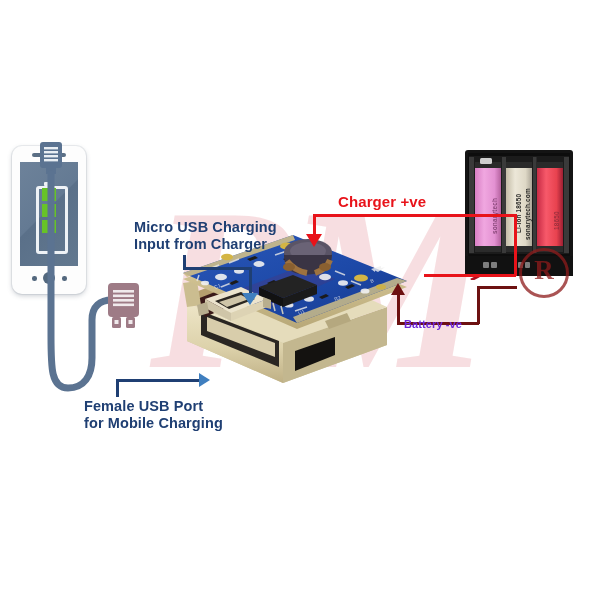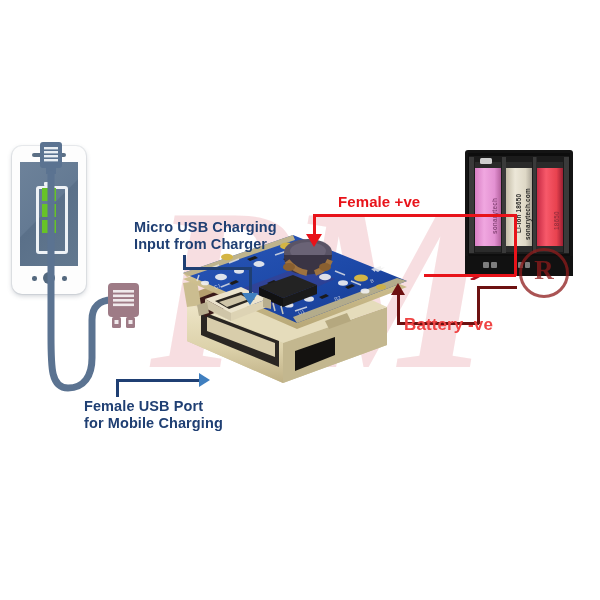--- a/index.html
+++ b/index.html
@@ -22,21 +22,21 @@
     position:absolute;left:519px;top:248px;width:44px;height:44px;
     border:3px solid #8e1b1b;border-radius:50%;
     color:#8e1b1b;font-family:"Liberation Serif", serif;font-weight:bold;
     font-size:27px;line-height:38px;text-align:center;opacity:.75;
   }
 
   
   .lbl{position:absolute;font-weight:bold;white-space:pre-line;letter-spacing:.1px;}
   .lbl-blue{color:#1f3f73;font-size:14.5px;line-height:17px;}
   .lbl-red{color:#e8131a;font-size:15px;line-height:17px;}
-  .lbl-dred{color:#ef4444;font-size:17px;line-height:17px;text-align:center;}
+  .lbl-dred{color:#6d28d9;font-size:11px;line-height:17px;text-align:center;}
   .lbl-green{color:#13915e;font-size:14.5px;line-height:17px;}
 
   #lbl-micro{left:134px;top:219px;}
   #lbl-female{left:84px;top:398px;}
   #lbl-batp{left:338px;top:193px;}
   #lbl-batn{left:404px;top:316px;}
   #lbl-conn{left:497px;top:283px;}
 
   
   .ln{position:absolute;background:#1f3f73;}
@@ -368,16 +368,16 @@
   <div class="ln-d" style="left:397px;top:322px;width:82px;height:2.5px;"></div>
   <div class="ln-d" style="left:397px;top:295px;width:2.5px;height:29px;"></div>
   <div class="arr arr-up-dred" style="left:391px;top:283px;"></div>
   <div class="ln-d" style="left:477px;top:286px;width:2.5px;height:38px;"></div>
   <div class="ln-d" style="left:477px;top:286px;width:40px;height:2.5px;"></div>
 
   <div class="lbl lbl-blue" id="lbl-micro">Micro USB Charging
 Input from Charger</div>
   <div class="lbl lbl-blue" id="lbl-female">Female USB Port
 for Mobile Charging</div>
-  <div class="lbl lbl-red" id="lbl-batp">Female +ve</div>
+  <div class="lbl lbl-red" id="lbl-batp">Charger +ve</div>
   <div class="lbl lbl-dred" id="lbl-batn">Battery -ve</div>
 
 </div>
 
 </body></html>

